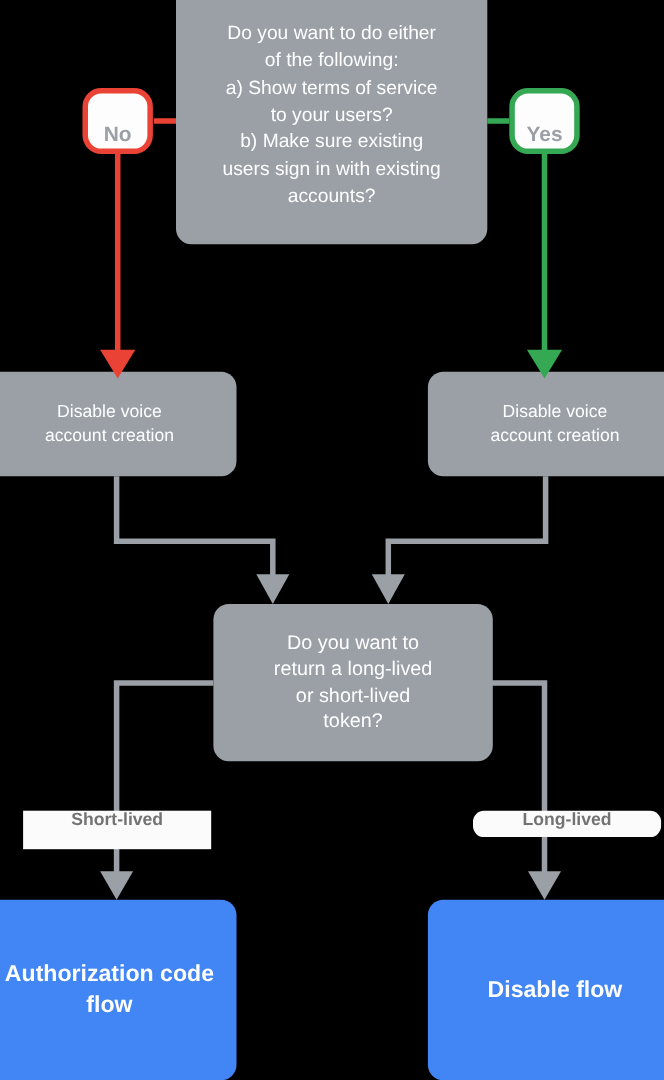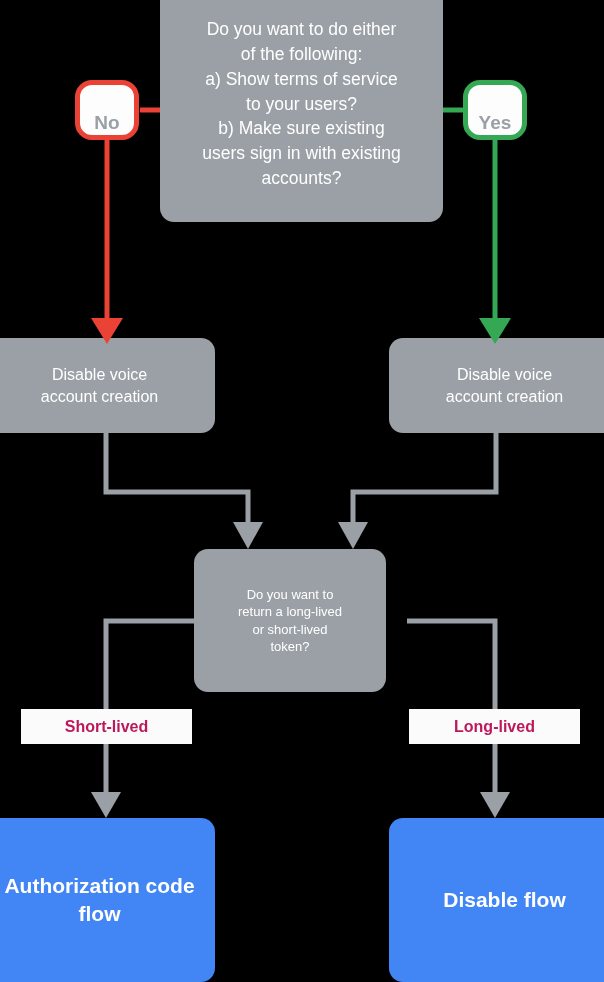--- a/index.html
+++ b/index.html
@@ -66,23 +66,23 @@
     width: 231px;
     height: 95px;
     font-size: 16px;
     border-radius: 14px;
   }
 
   
   #q-token {
     left: 194px;
     top: 549px;
-    width: 192px;
+    width: 254px;
     height: 143px;
-    font-size: 13px;
+    font-size: 18px;
     border-radius: 14px;
     padding: 0 8px;
   }
 
   
   .yn {
     width: 64px;
     height: 60px;
     border-radius: 17px;
     background: #fdfdfd;
@@ -100,39 +100,41 @@
   #yes-node {
     left: 463px;
     top: 80px;
     border: 5px solid #34a853;
   }
 
   
   .edge-label {
     position: absolute;
     background: #fbfbfb;
-    color: #be185d;
+    color: #737373;
     font-size: 16px;
     font-weight: bold;
     display: flex;
-    align-items: center;
+    align-items: flex-start;
     justify-content: center;
     z-index: 5;
+    margin-top: 28px;
   }
   #label-short {
     left: 21px;
     top: 709px;
     width: 171px;
     height: 35px;
   }
   #label-long {
-    left: 409px;
+    left: 430px;
     top: 709px;
     width: 171px;
-    height: 35px;
+    height: 24px;
+    border-radius: 10px;
   }
 
   
   .blue-node {
     background: #4285f4;
     color: #ffffff;
     border-radius: 14px;
     font-size: 21px;
     font-weight: bold;
     line-height: 1.35;

